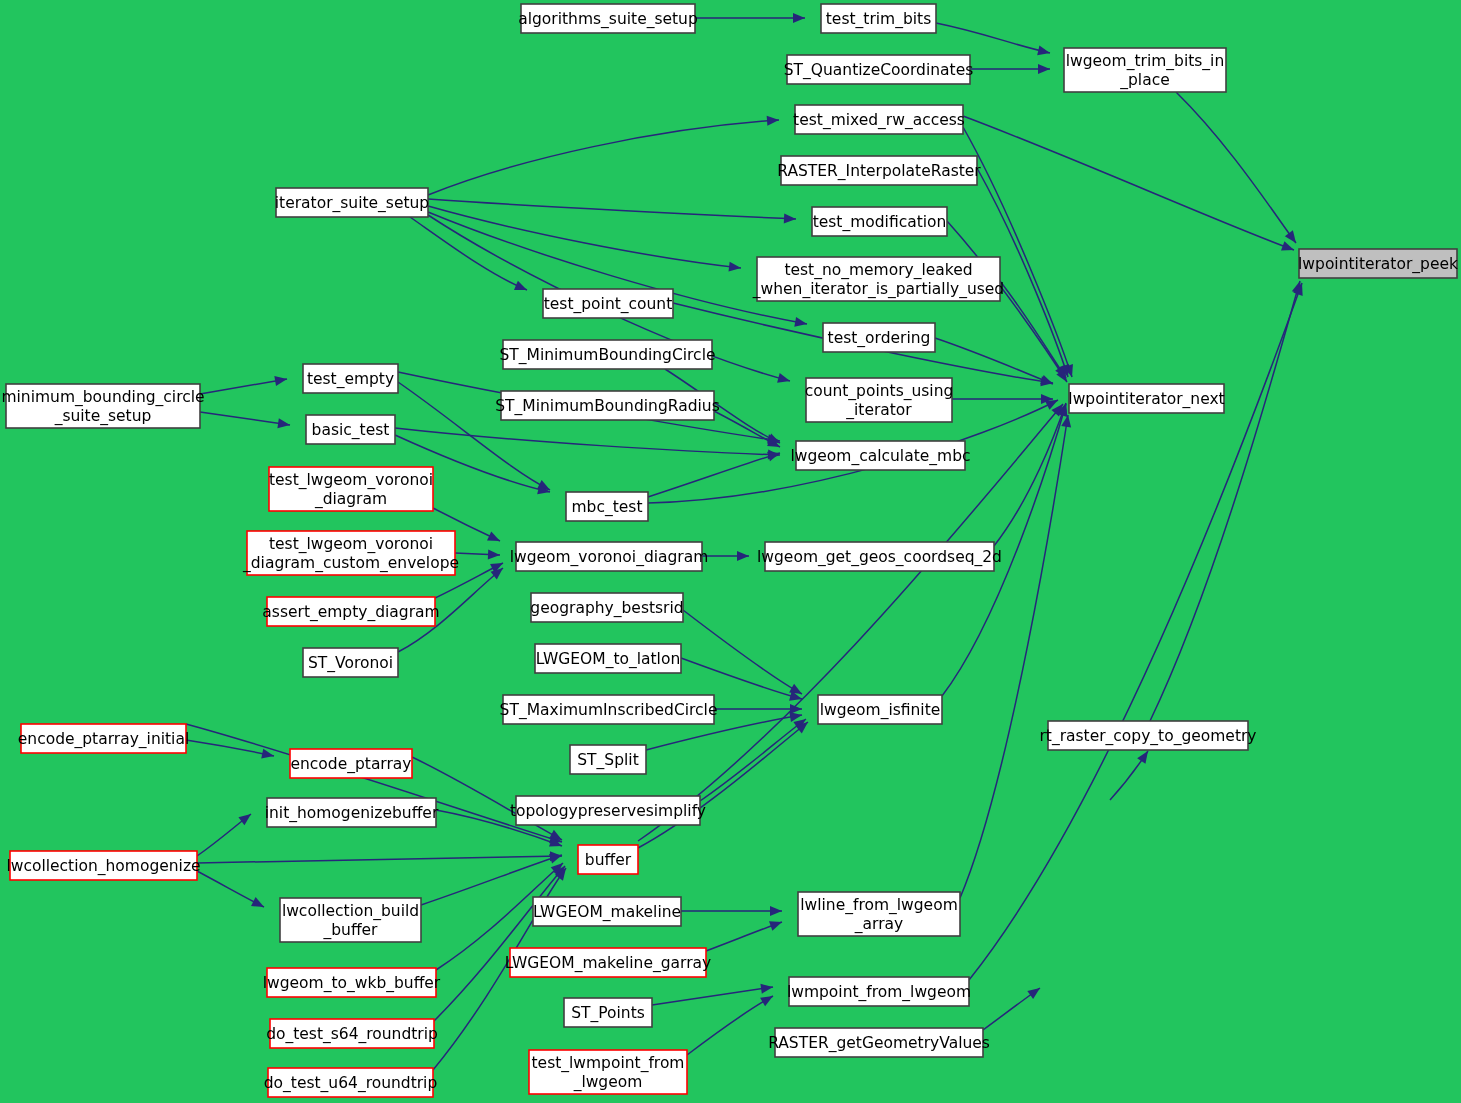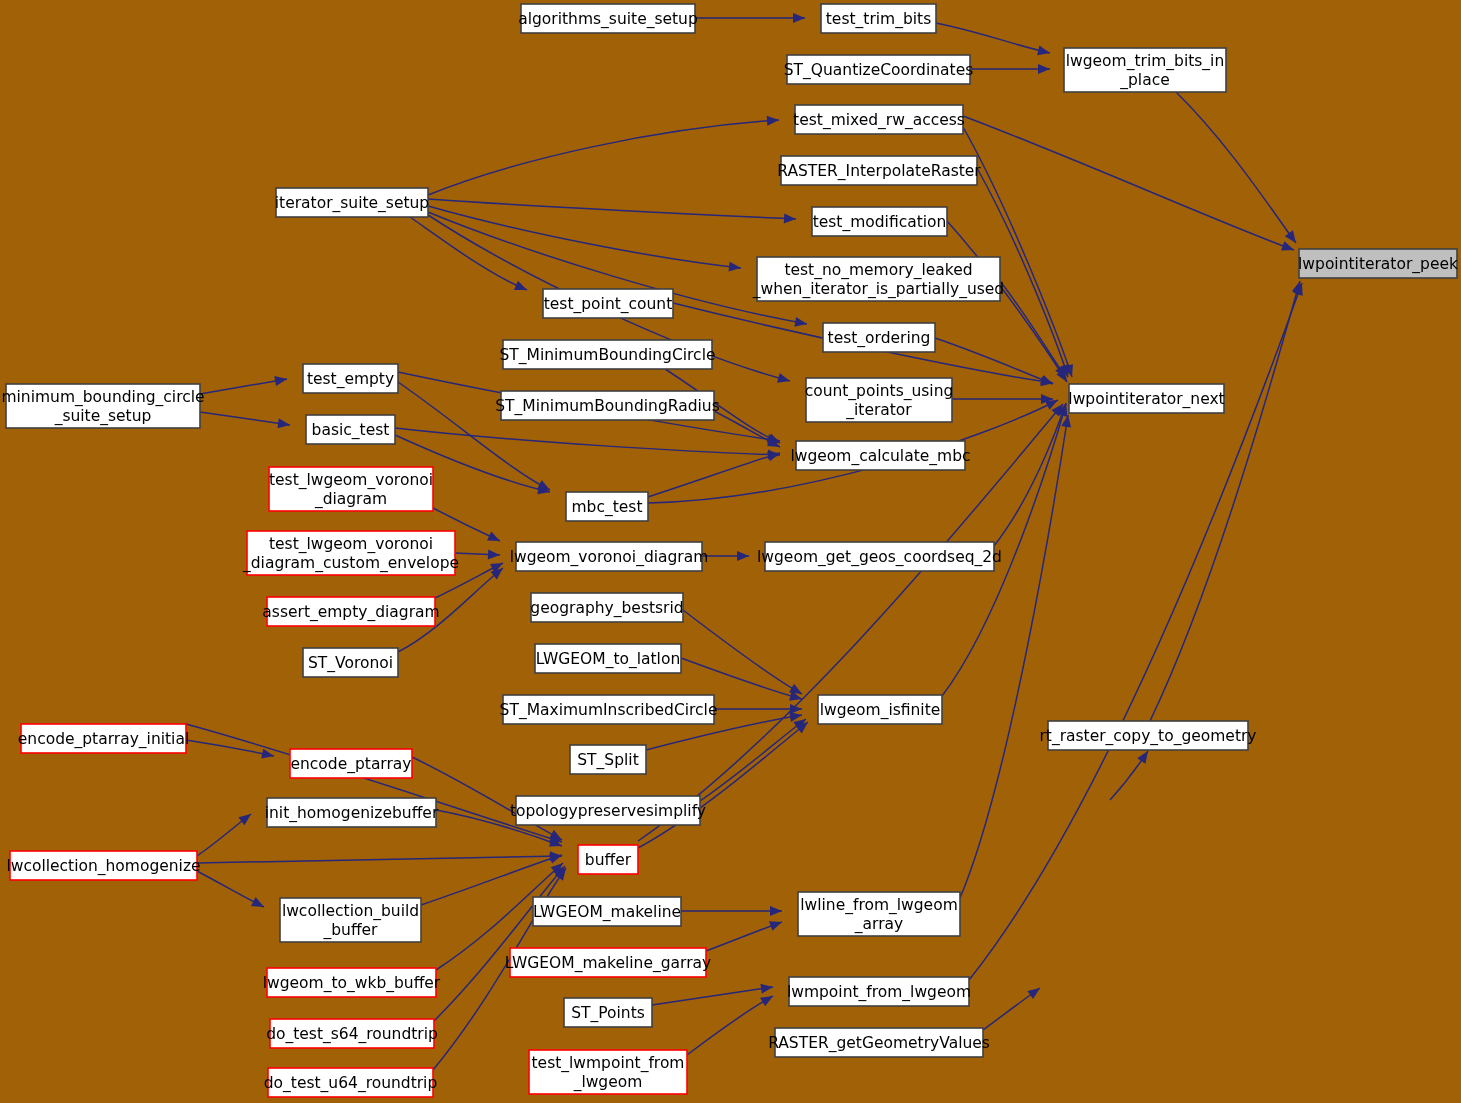--- a/index.html
+++ b/index.html
@@ -4,21 +4,21 @@
 <style>
   html, body {
     margin: 0;
     padding: 0;
     background: #ffffff;
   }
   #graph-root {
     position: relative;
     width: 1461px;
     height: 1103px;
-    background: #a16207;
+    background: #22c55e;
     font-family: "DejaVu Sans", "Liberation Sans", sans-serif;
     overflow: hidden;
   }
   svg#callgraph {
     display: block;
     width: 1461px;
     height: 1103px;
   }
   .node-box {
     fill: #ffffff;

